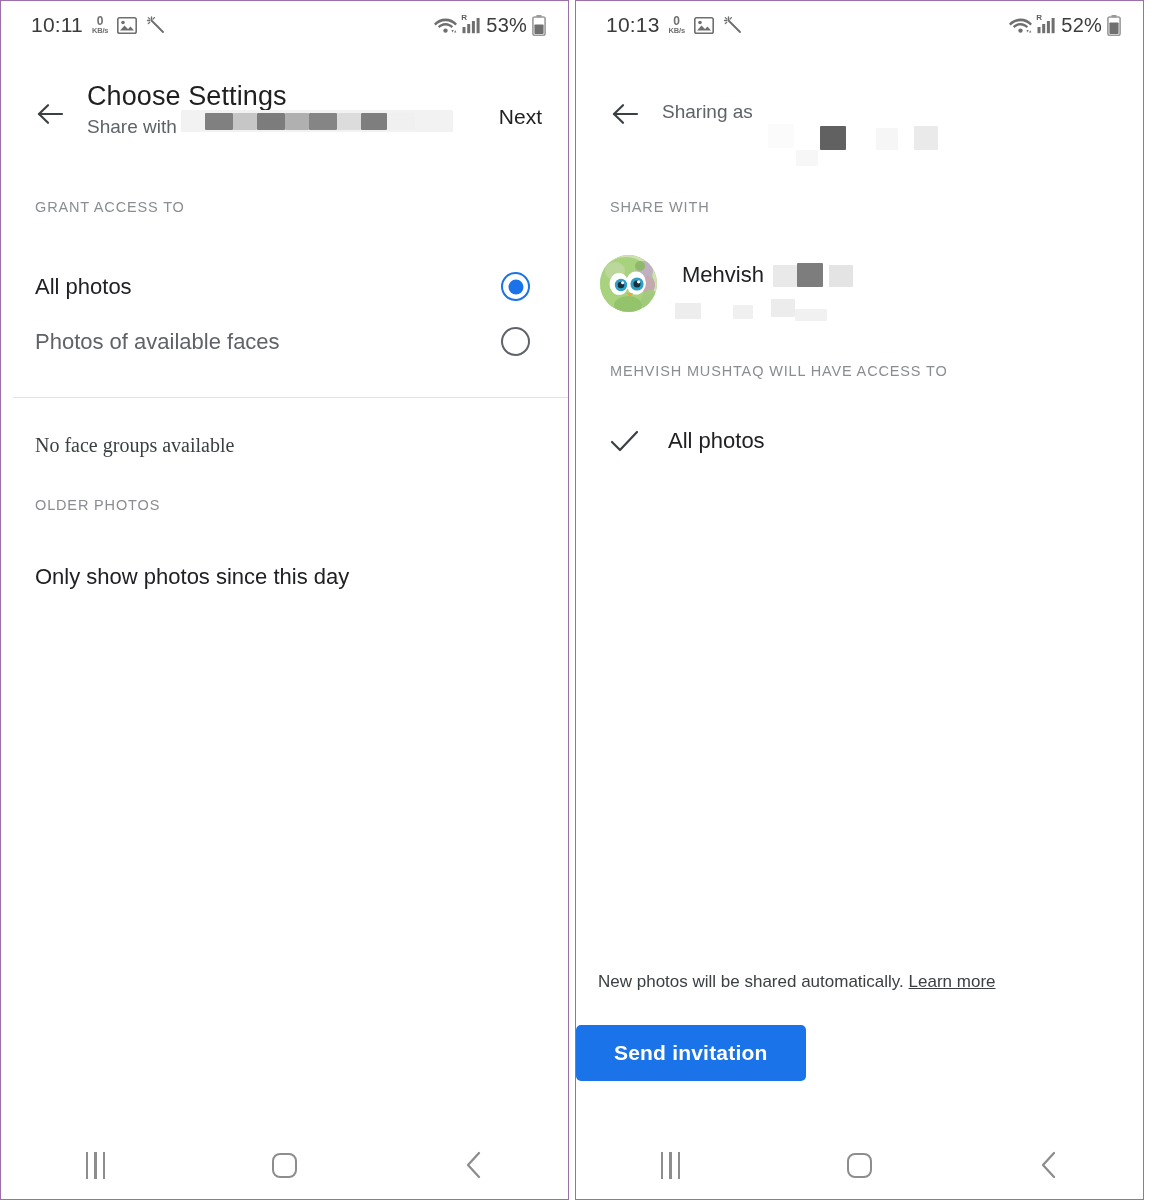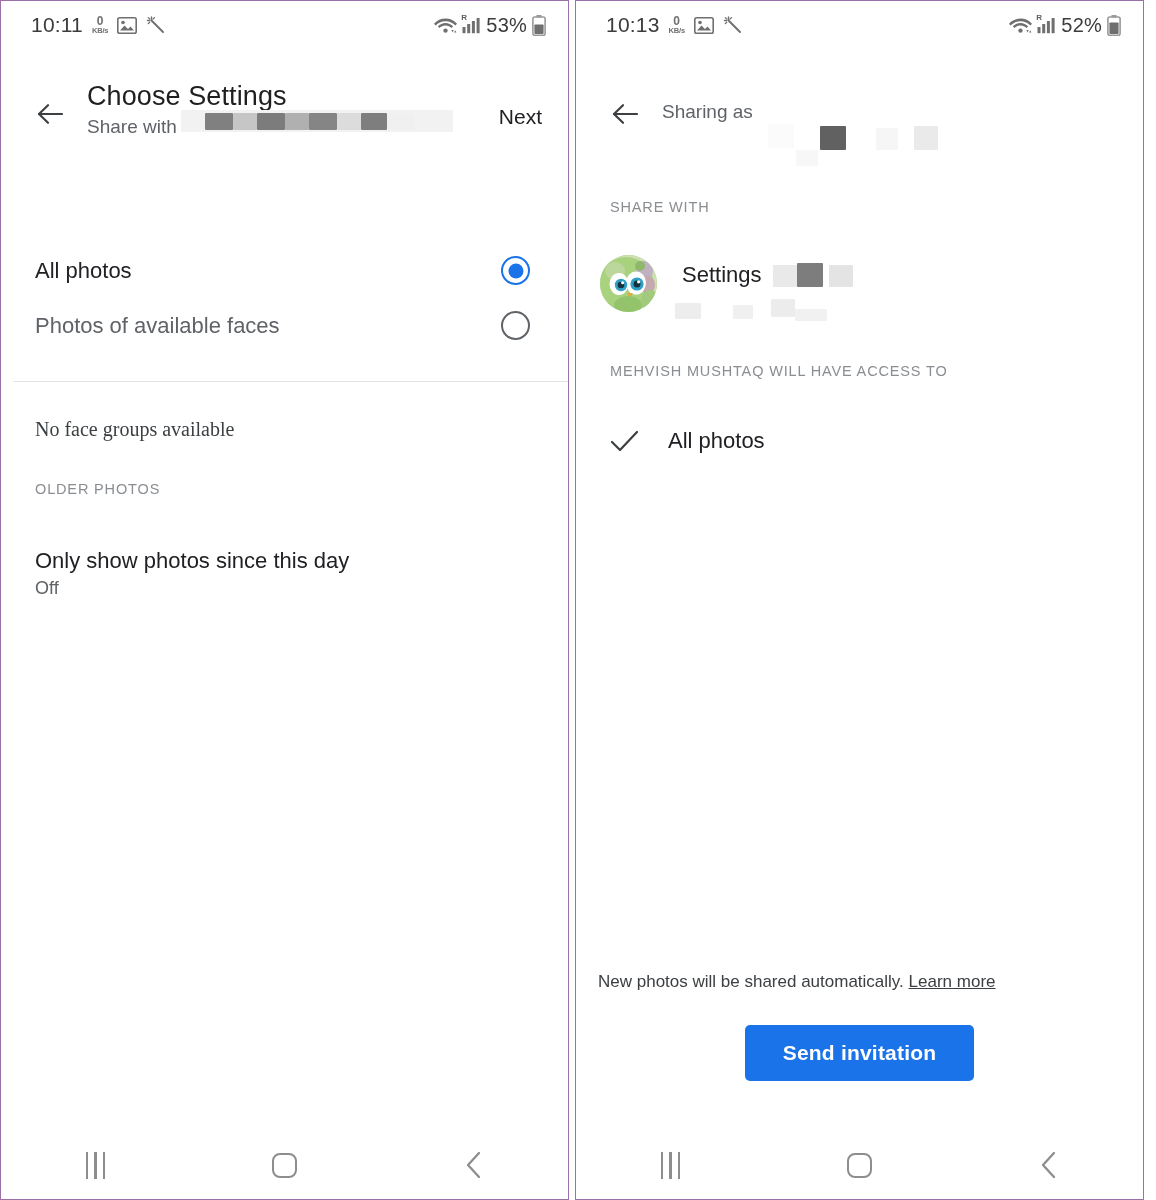--- a/index.html
+++ b/index.html
@@ -213,21 +213,21 @@
     color: #3c4043;
     padding: 0 22px;
     text-align: left;
     line-height: 1.3;
   }
   .footer-note a {
     color: #3c4043;
     text-decoration: underline;
     cursor: pointer;
   }
-  .cta-wrap { display: flex; justify-content: center; padding: 32px 0 0 0; }
+  .cta-wrap { display: flex; padding: 32px 0 0 0; }
   .cta {
     background: #1a73e8;
     color: #ffffff;
     font-size: 21px;
     font-weight: bold;
     border: none;
     border-radius: 5px;
     padding: 16px 38px;
     cursor: pointer;
     letter-spacing: 0.2px;
@@ -342,41 +342,41 @@
           <span class="rb" style="left:138px; top:6px; width:28px; height:17px; background:#858585;"></span>
           <span class="rb" style="left:166px; top:6px; width:24px; height:17px; background:#dcdcdc;"></span>
           <span class="rb" style="left:190px; top:6px; width:26px; height:17px; background:#7e7e7e;"></span>
           <span class="rb" style="left:216px; top:6px; width:28px; height:17px; background:#f0f0f0;"></span>
         </div>
       </div>
       <div class="next-btn">Next</div>
     </div>
 
     <div style="margin-top:58px;">
+      <div class="section-label">GRANT ACCESS TO</div>
 
       <div class="opt-row" style="margin-top:44px;">
         <span class="opt-label">All photos</span>
         <span class="radio on"></span>
       </div>
 
       <div class="opt-row">
         <span class="opt-label dim">Photos of available faces</span>
         <span class="radio"></span>
       </div>
 
       <div class="divider" style="margin-top:28px;"></div>
 
       <div class="plain-row" style="margin-top:23px;font-family:Liberation Serif, serif;">No face groups available</div>
     </div>
 
     <div style="margin-top:28px;">
       <div class="section-label">OLDER PHOTOS</div>
       <div class="setting-row" style="margin-top:50px;">
         <div class="setting-title">Only show photos since this day</div>
-        <div class="setting-sub">Off</div>
       </div>
     </div>
 
     <div class="spacer"></div>
 
     <div class="navbar">
       <div class="nav-btn">
         <span class="nav-recents">
             <i></i>
             <i></i>
@@ -499,21 +499,21 @@
               <circle cx="37" cy="29" r="3.5" fill="#17303c"></circle>
               <circle cx="22.6" cy="27.8" r="1.5" fill="#ffffff"></circle>
               <circle cx="38.6" cy="26.8" r="1.6" fill="#ffffff"></circle>
               <path d="M27 38 L33 38 L30 43 Z" fill="#e8a93c"></path>
               <ellipse cx="28" cy="50" rx="14" ry="9" fill="#93c46c"></ellipse>
               <ellipse cx="50" cy="46" rx="9" ry="11" fill="#a2ca7d"></ellipse>
             </g>
           </svg>
         </div>
         <div class="person-text">
-          <div class="person-name">Settings</div>
+          <div class="person-name">Mehvish</div>
           <div class="redact" style="left:0px; top:0px; width:260px; height:76px;">
             <span class="rb" style="left:116px; top:16px; width:24px; height:22px; background:#e9e9e9;"></span>
             <span class="rb" style="left:140px; top:14px; width:26px; height:24px; background:#7d7d7d;"></span>
             <span class="rb" style="left:172px; top:16px; width:24px; height:22px; background:#e4e4e4;"></span>
             <span class="rb" style="left:18px; top:54px; width:26px; height:16px; background:#ededed;"></span>
             <span class="rb" style="left:76px; top:56px; width:20px; height:14px; background:#f0f0f0;"></span>
             <span class="rb" style="left:114px; top:50px; width:24px; height:18px; background:#ececec;"></span>
             <span class="rb" style="left:138px; top:60px; width:32px; height:12px; background:#f1f1f1;"></span>
           </div>
         </div>

